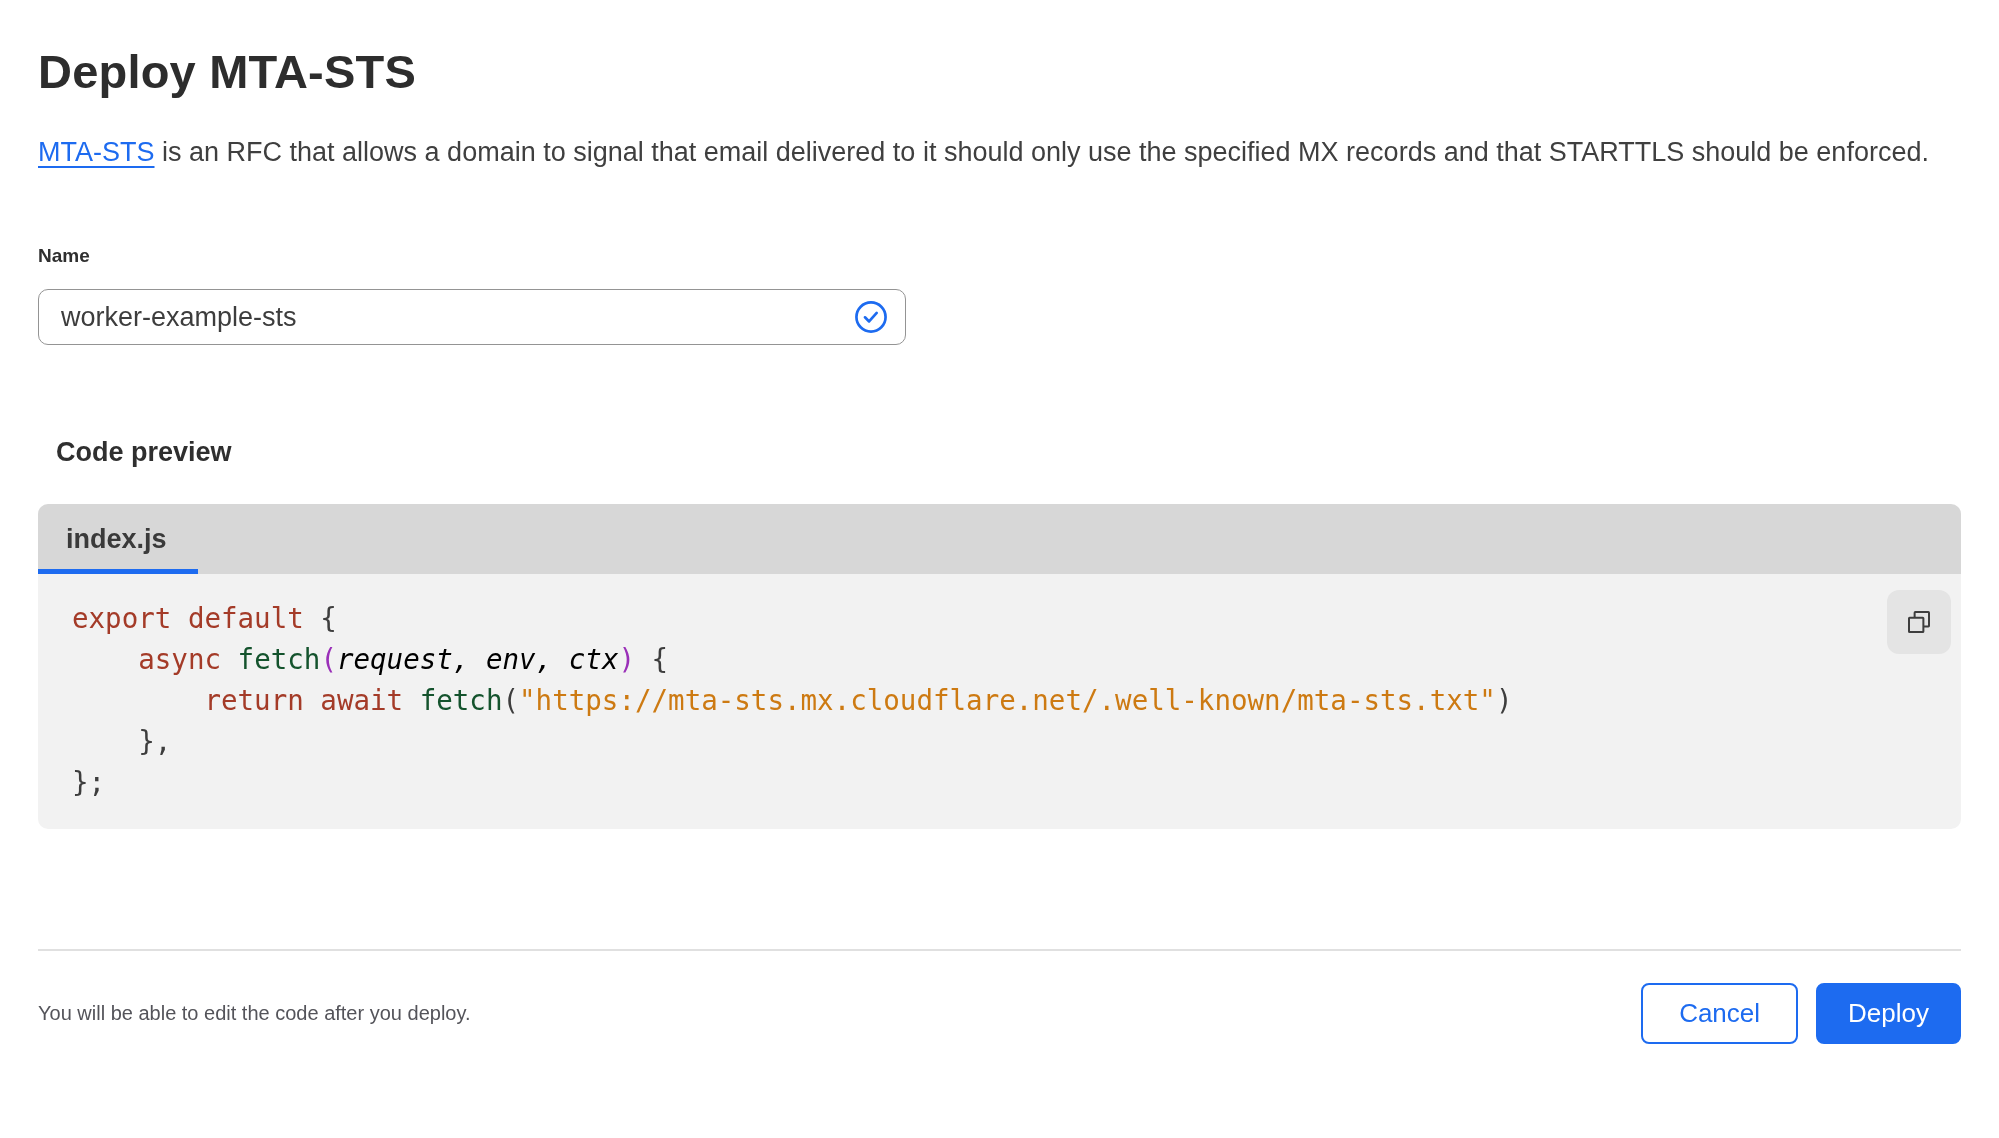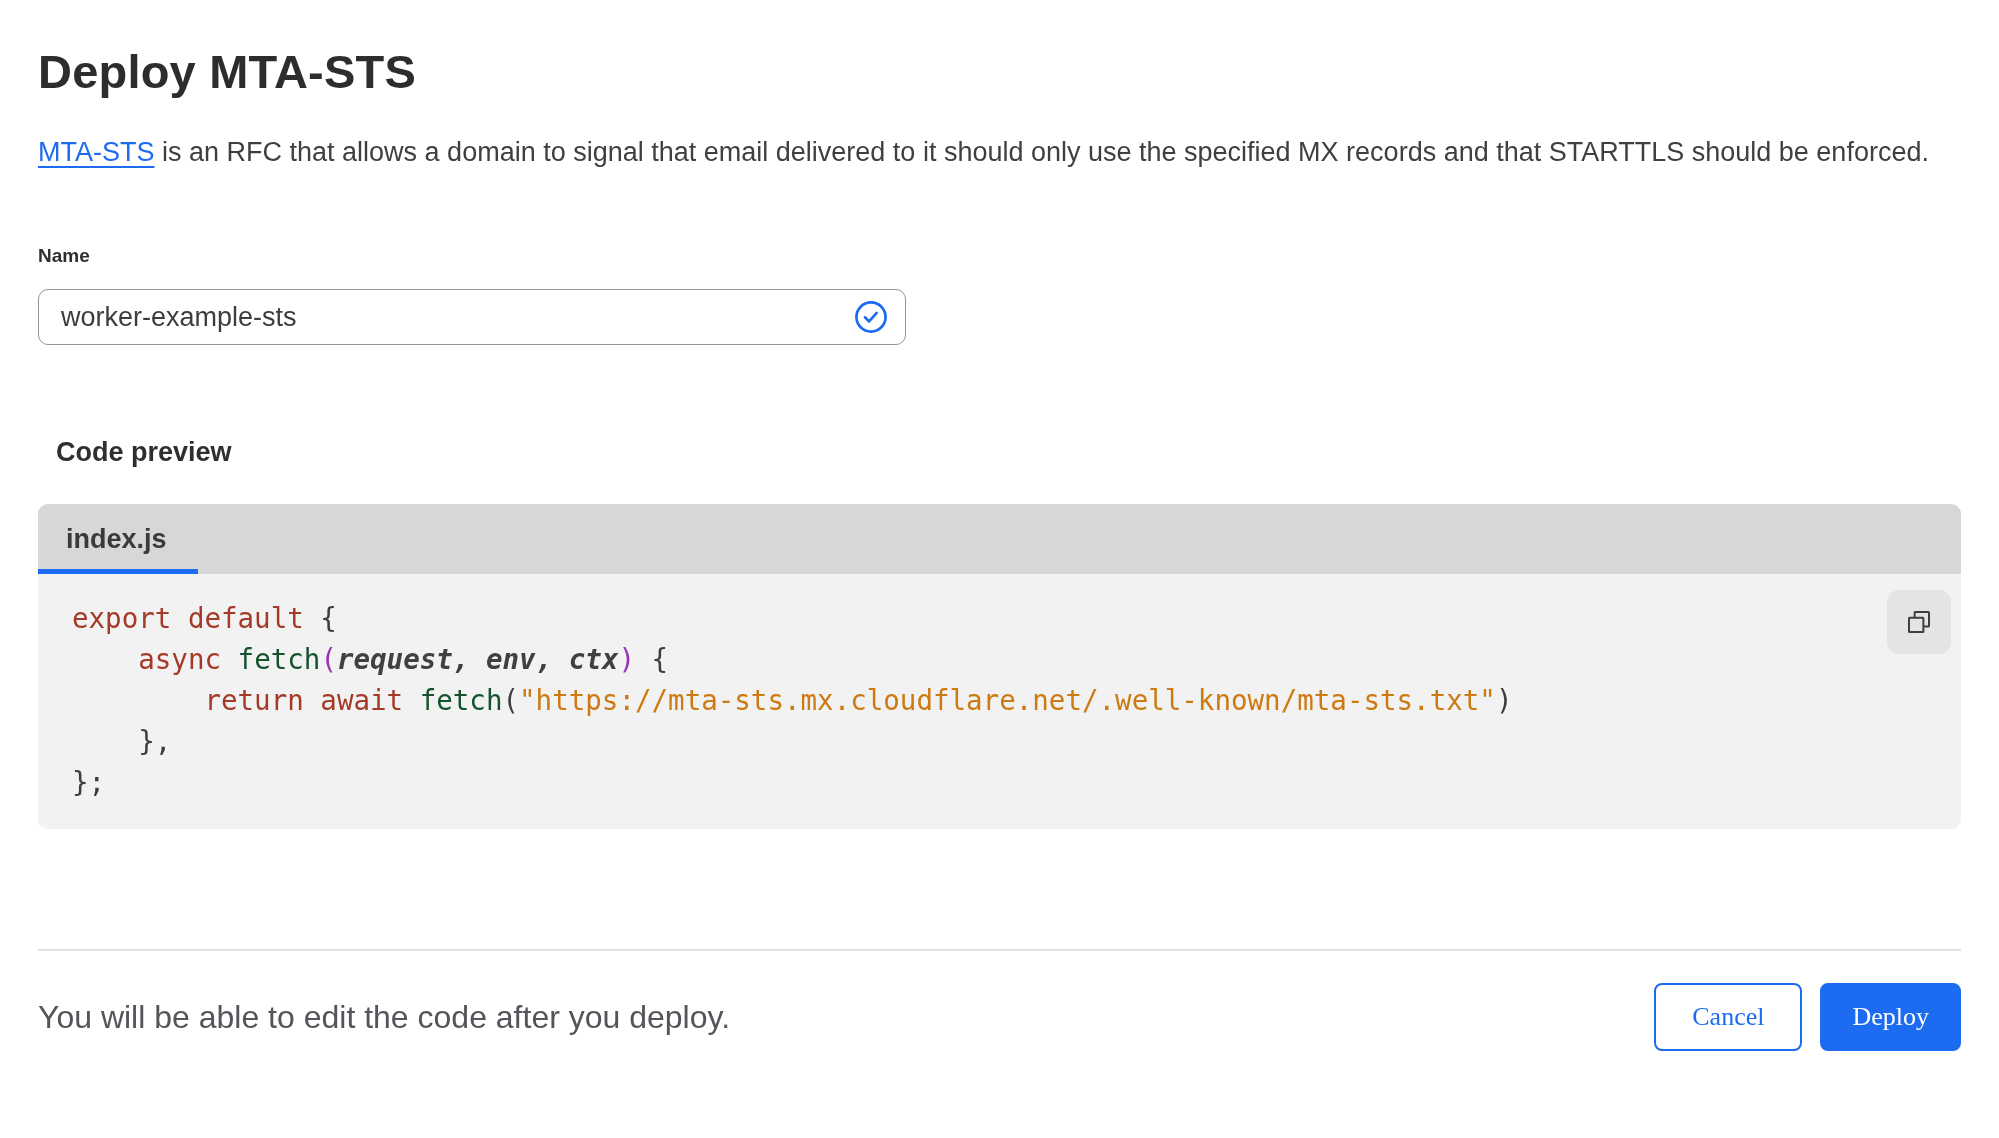--- a/index.html
+++ b/index.html
@@ -112,21 +112,21 @@
   }
   .code-area pre {
     font-family: "DejaVu Sans Mono", monospace;
     font-size: 27.5px;
     line-height: 41px;
     color: #3d3d3d;
     white-space: pre;
   }
   .tok-kw { color: #a43b28; }
   .tok-fn { color: #14532d; }
-  .tok-pr { color: #404040; font-style: italic; font-weight: bold; }
+  .tok-pr { color: #000000; font-style: italic; }
   .tok-pn { color: #9a2fb8; }
   .tok-st { color: #cd7a12; }
   .tok-pl { color: #3d3d3d; }
 
   .copy-btn {
     position: absolute;
     top: 16px;
     right: 10px;
     width: 64px;
     height: 64px;
@@ -145,28 +145,28 @@
     background: #e0e0e0;
   }
 
   .footer-row {
     margin-top: 32px;
     display: flex;
     align-items: center;
     justify-content: space-between;
   }
   .footer-note {
-    font-size: 32px;
+    font-size: 20px;
     color: #54545a;
   }
   .footer-buttons { display: flex; gap: 18px; }
   .btn {
-    height: 68px;
+    height: 61px;
     border-radius: 8px;
-    font-family: Liberation Serif, serif;
+    font-family: Liberation Sans, sans-serif;
     font-size: 26px;
     cursor: pointer;
     display: flex;
     align-items: center;
     justify-content: center;
   }
   .btn-cancel {
     background: #ffffff;
     border: 2px solid var(--accent, #1d6bf0);
     color: var(--accent, #1d6bf0);

